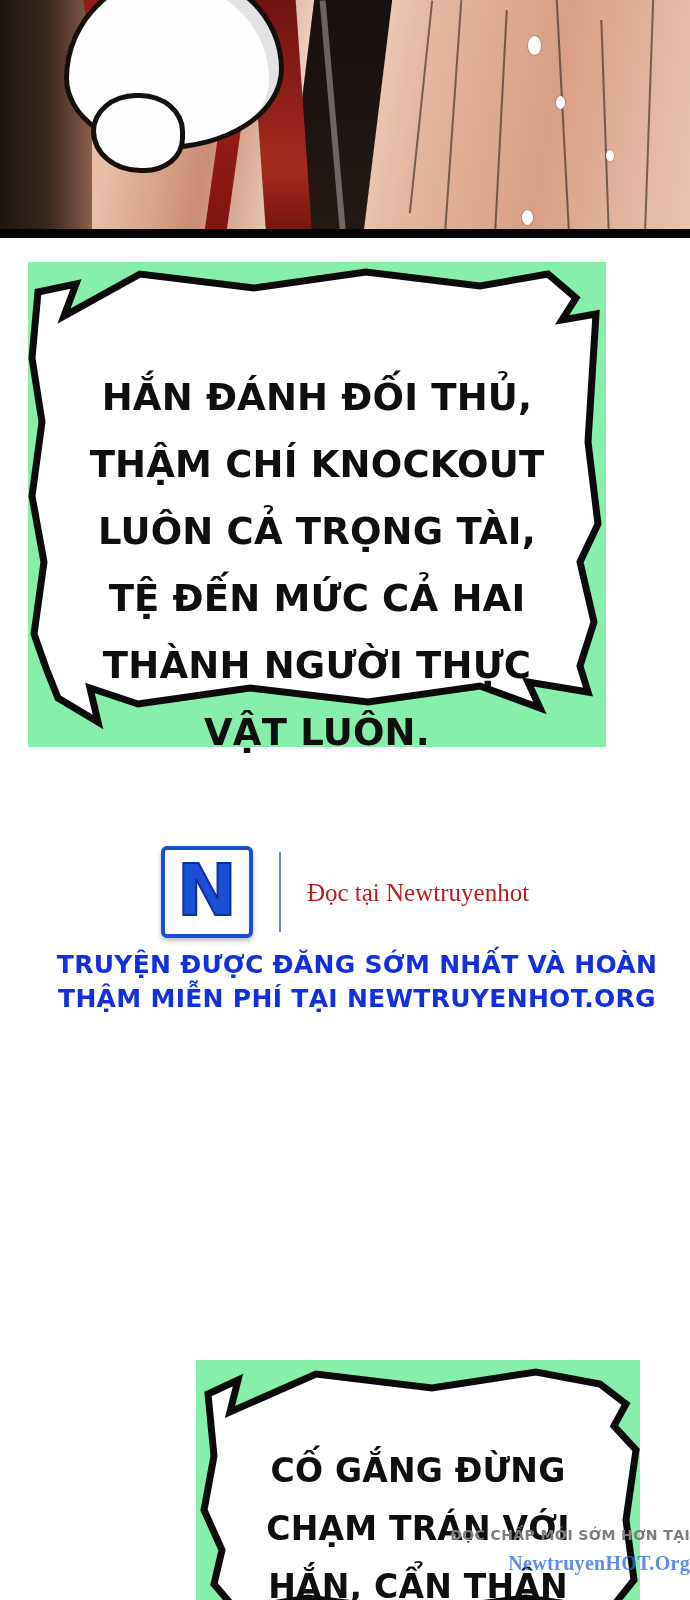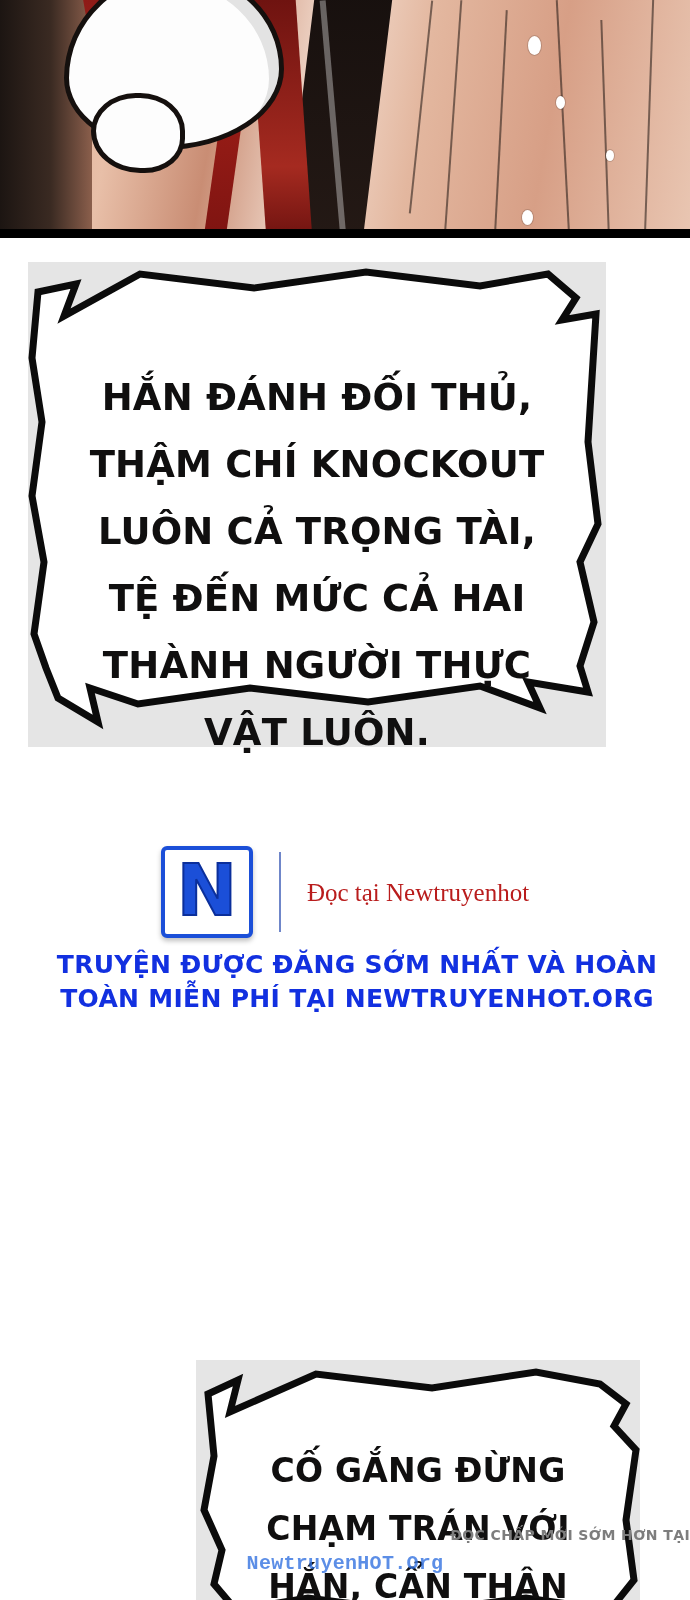--- a/index.html
+++ b/index.html
@@ -82,21 +82,21 @@
     width: 2px;
   }
   .art-panel .panel-bottom-border {
     position: absolute; left: 0; bottom: 0; width: 690px; height: 9px;
     background: #000;
   }
 
   
   .balloon {
     position: absolute;
-    background: #e5e5e5;
+    background: #86efac;
   }
   .balloon svg {
     position: absolute;
     left: 0; top: 0;
     overflow: visible;
   }
   .balloon .balloon-text {
     position: absolute;
     left: 0; right: 0;
     text-align: center;
@@ -189,22 +189,22 @@
     text-align: right;
     font-family: "DejaVu Sans", sans-serif;
     font-weight: 700;
     font-size: 14px;
     color: #7d7d7d;
     letter-spacing: .4px;
   }
   .wm-bottom {
     position: absolute;
     left: 0; top: 1552px; width: 690px;
-    text-align: center;
-    font-family: Liberation Mono, monospace;
+    text-align: right;
+    font-family: Liberation Serif, serif;
     font-weight: 700;
     font-size: 20px;
     color: #2f6fe0;
     opacity: .78;
     letter-spacing: .3px;
   }
 </style>
 </head>
 <body>
 
@@ -246,21 +246,21 @@
       <div class="plate"></div>
       <div class="letter">N</div>
     </div>
     <div class="promo-div"></div>
     <div class="promo-lines">
       <div class="l1">Đọc tại Newtruyenhot</div>
     </div>
   </div>
   <div class="promo-banner">
     <div>TRUYỆN ĐƯỢC ĐĂNG SỚM NHẤT VÀ HOÀN</div>
-    <div>TOÀN MIỄN PHÍ TẠI NEWTRUYENHOT.ORG</div>
+    <div>THẬM MIỄN PHÍ TẠI NEWTRUYENHOT.ORG</div>
   </div>
 </div>
 
 <div class="balloon" id="balloon-2">
   <svg width="444" height="260" viewBox="0 0 444 260" aria-hidden="true">
     <polygon points="12,34 42,20 34,52 120,14 236,28 340,12 404,24 430,44 418,66 440,90 430,160 438,220 414,250 330,238 220,252 112,238 40,250 18,224 26,190 8,150 18,96" fill="#ffffff" stroke="#0b0b0b" stroke-width="7" stroke-linejoin="miter"></polygon>
   </svg>
   <div class="balloon-text">CỐ GẮNG ĐỪNG CHẠM TRÁN VỚI HẮN, CẨN THẬN ĐẤY.</div>
 </div>
 

